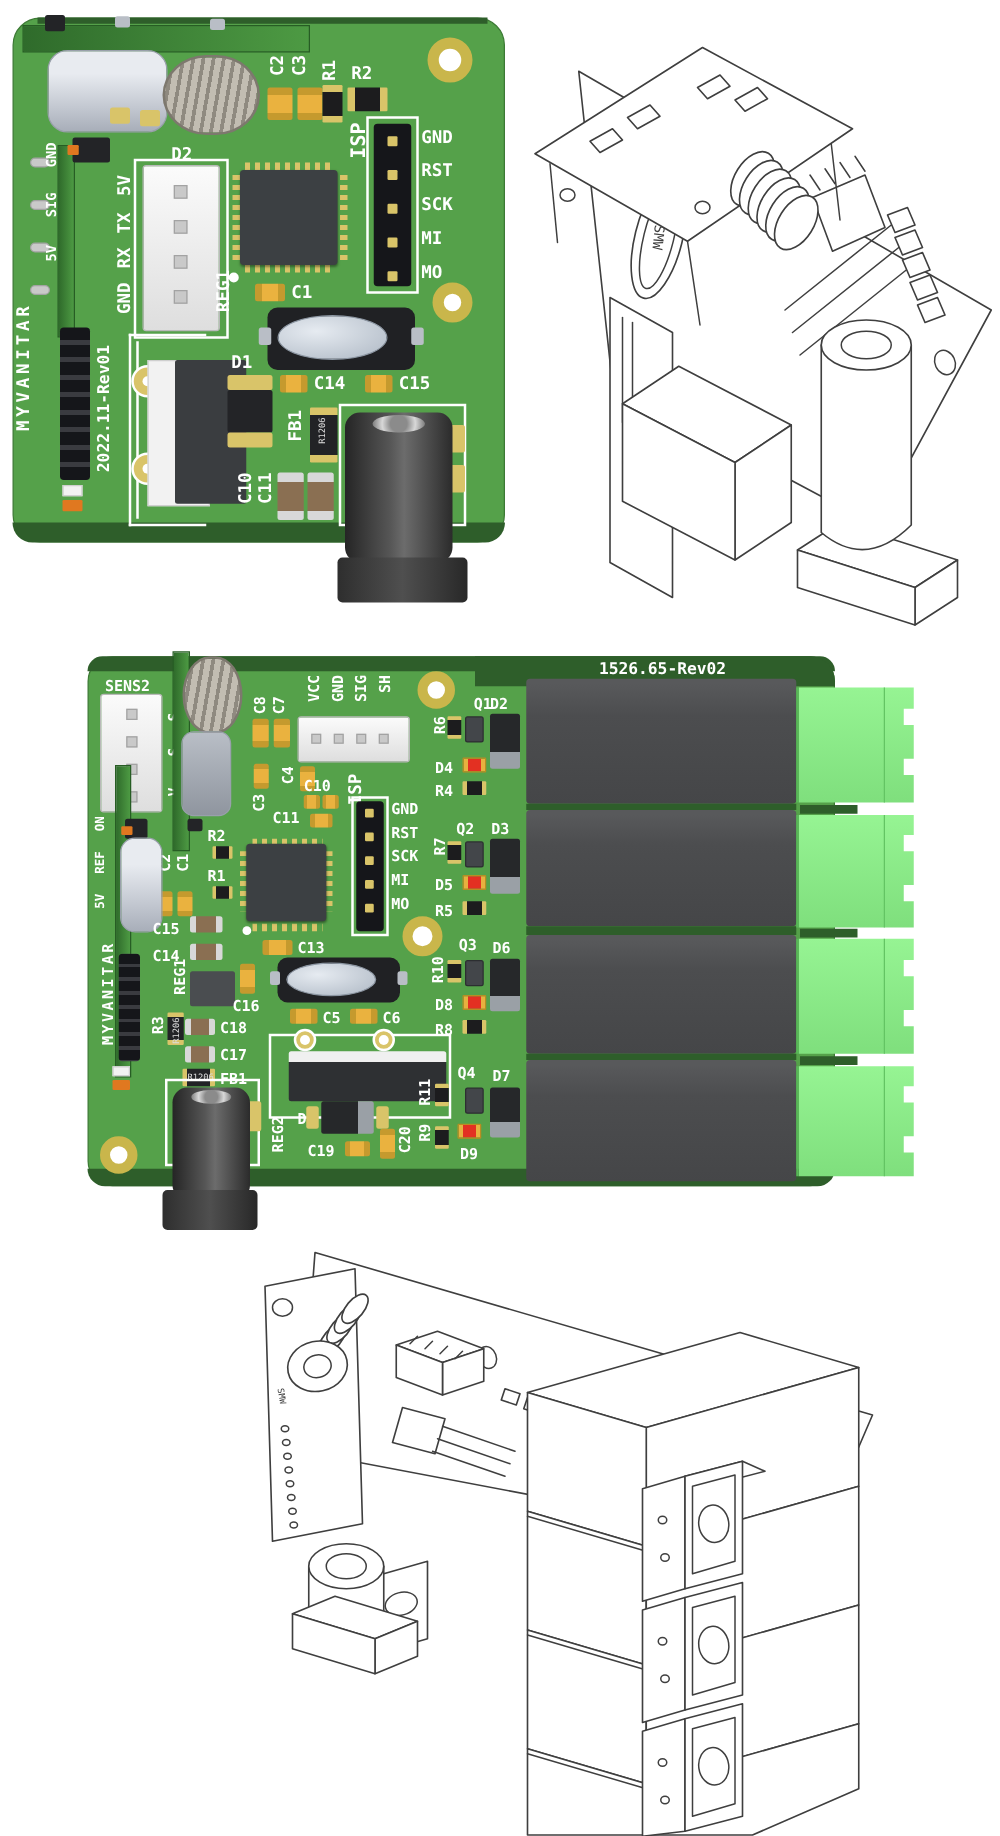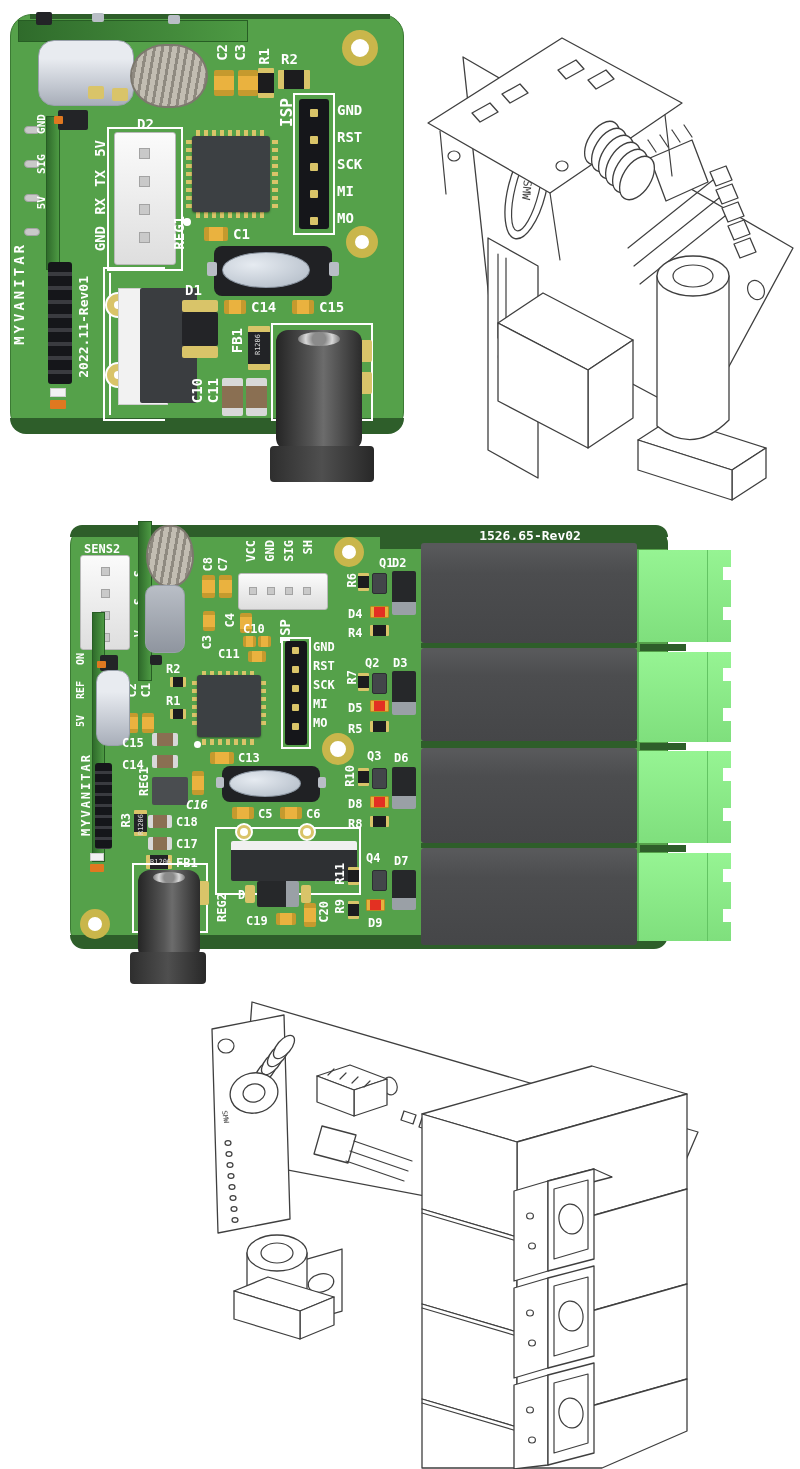--- a/index.html
+++ b/index.html
@@ -384,21 +384,21 @@
     <div class="hole" style="left:322px;top:218px;width:32px;height:32px;border-width:8px;"></div>
 
     <div class="xtl" style="left:222px;top:251px;width:98px;height:36px;"></div>
     <div class="xtlo" style="left:229px;top:255px;width:72px;height:27px;"></div>
     <div class="xtab" style="left:216px;top:262px;width:8px;height:11px;"></div>
     <div class="xtab" style="left:318px;top:262px;width:8px;height:11px;"></div>
 
     <span class="sk v" style="left:138px;top:252px;">REG1</span>
     <div class="gray" style="left:152px;top:262px;width:36px;height:28px;"></div>
     <div class="capy" style="left:192px;top:256px;width:12px;height:24px;"></div>
-    <span class="sk" style="left:186px;top:284px;font-style:italic;">C16</span>
+    <span class="sk" style="left:186px;top:284px;">C16</span>
     <div class="capyh" style="left:232px;top:292px;width:22px;height:12px;"></div>
     <span class="sk" style="left:258px;top:293px;">C5</span>
     <div class="capyh" style="left:280px;top:292px;width:22px;height:12px;"></div>
     <span class="sk" style="left:306px;top:293px;">C6</span>
 
     <span class="sk" style="left:367px;top:235px;">Q3</span>
     <span class="sk" style="left:394px;top:237px;">D6</span>
     <span class="sk v" style="left:344px;top:250px;">R10</span>
     <div class="resbv" style="left:358px;top:253px;width:11px;height:18px;"></div>
     <div class="sot" style="left:372px;top:253px;width:15px;height:21px;"></div>

